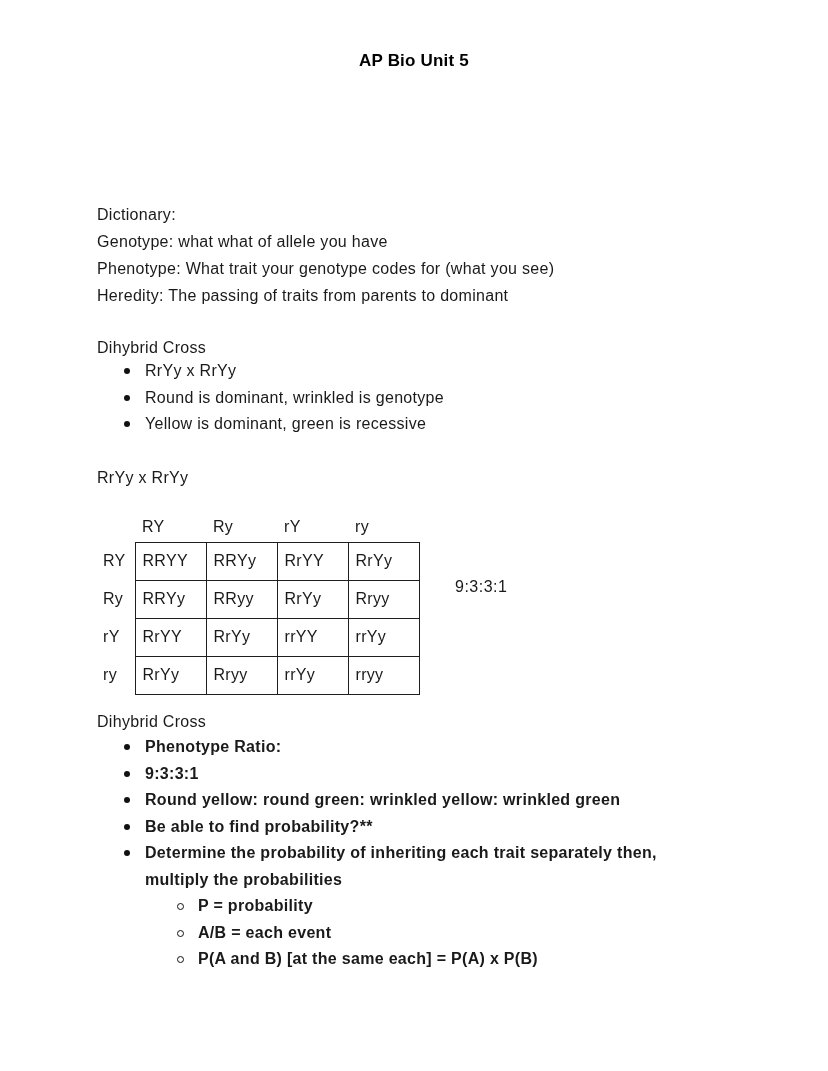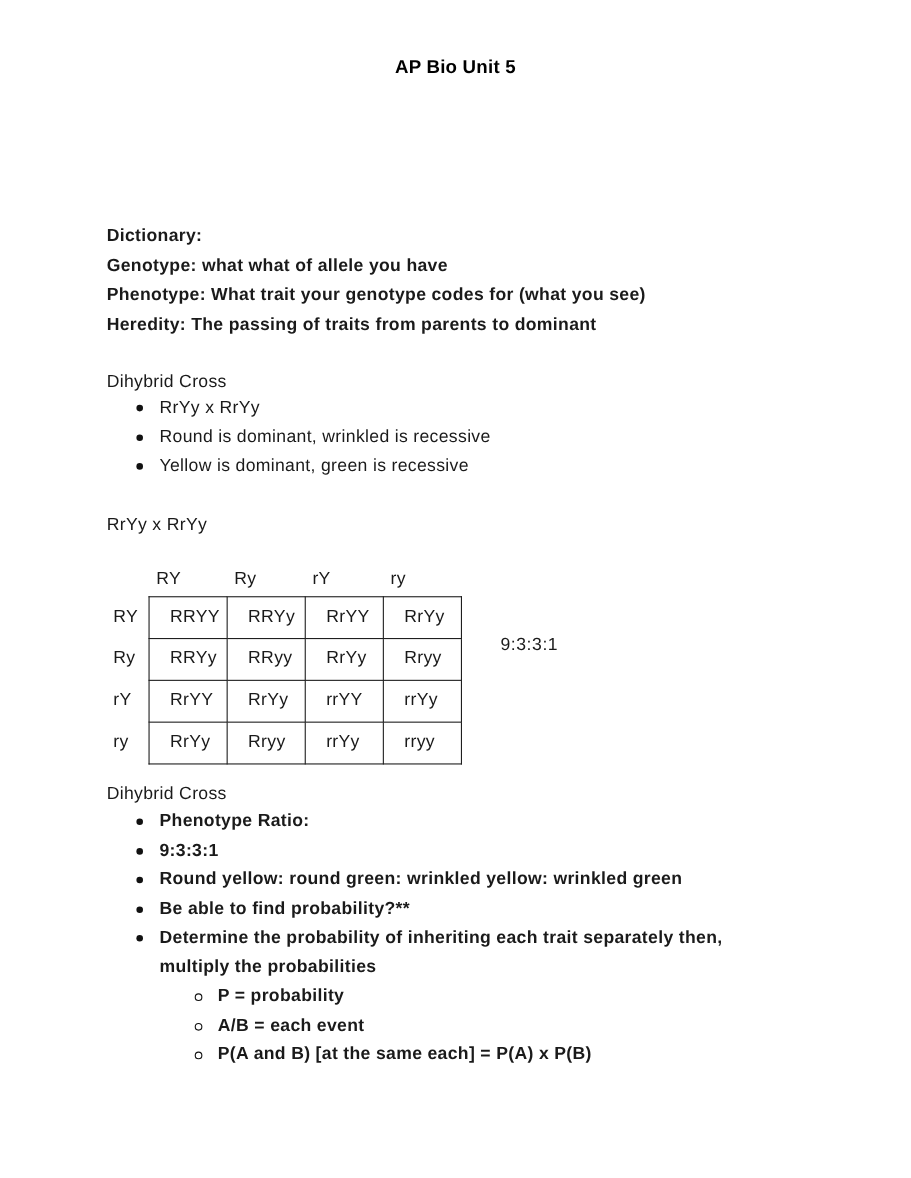--- a/index.html
+++ b/index.html
@@ -25,21 +25,21 @@
     width: 100%;
     text-align: center;
     font-size: 17px;
     font-weight: 700;
     letter-spacing: 0.2px;
     color: #000000;
   }
   .block { position: absolute; }
   .textline { line-height: 27px; white-space: nowrap; }
 
-  .dict-block { top: 201px; left: 97px; font-weight: bold; }
+  .dict-block { top: 201px; left: 97px; }
   .heading1 { top: 334px; left: 97px; line-height: 27px; white-space: nowrap; }
   .heading2 { top: 708px; left: 97px; line-height: 27px; white-space: nowrap; }
   .cross-caption { top: 464px; left: 97px; line-height: 27px; white-space: nowrap; }
 
   ul.bullets { list-style: none; }
   .bullets1 { top: 358px; left: 122px; }
   .bullets2 { top: 734px; left: 122px; font-weight: bold; }
   ul.bullets > li {
     position: relative;
     padding-left: 23px;
@@ -108,21 +108,21 @@
   table.punnett tbody th {
     width: 38px;
     padding-left: 6px;
     vertical-align: middle;
   }
   table.punnett td {
     width: 71px;
     height: 38px;
     border: 1.5px solid #1f1f1f;
     font-size: 16px;
-    padding-left: 19px;
+    padding-left: 7px;
     vertical-align: middle;
     white-space: nowrap;
   }
   .ratio {
     position: absolute;
     left: 358px;
     top: 80px;
     font-size: 16px;
     letter-spacing: 0.5px;
     white-space: nowrap;
@@ -144,21 +144,21 @@
 
   <div class="block heading1">Dihybrid Cross</div>
 
   <ul class="block bullets bullets1">
     <li>
       <span class="marker-dot"></span>
       <span>RrYy x RrYy</span>
     </li>
     <li>
       <span class="marker-dot"></span>
-      <span>Round is dominant, wrinkled is recessive</span>
+      <span>Round is dominant, wrinkled is genotype</span>
     </li>
     <li>
       <span class="marker-dot"></span>
       <span>Yellow is dominant, green is recessive</span>
     </li>
   </ul>
 
   <div class="block cross-caption">RrYy x RrYy</div>
 
   <div class="block punnett-wrap">

